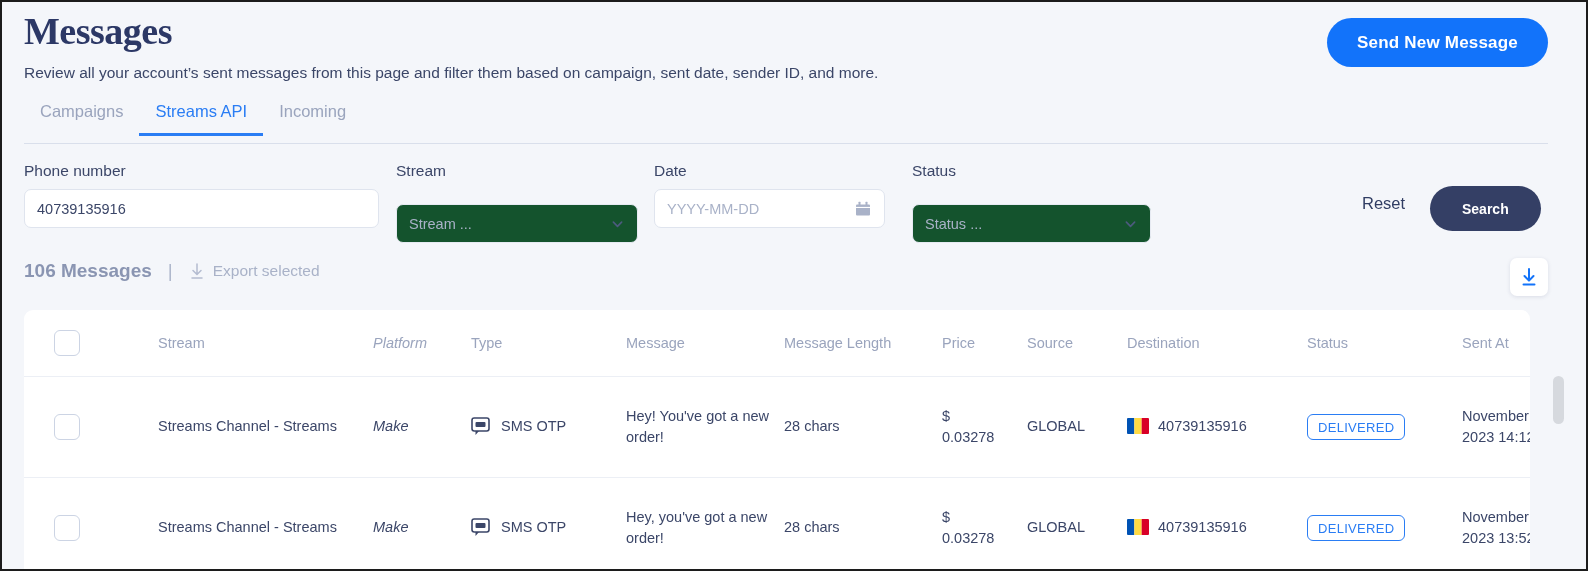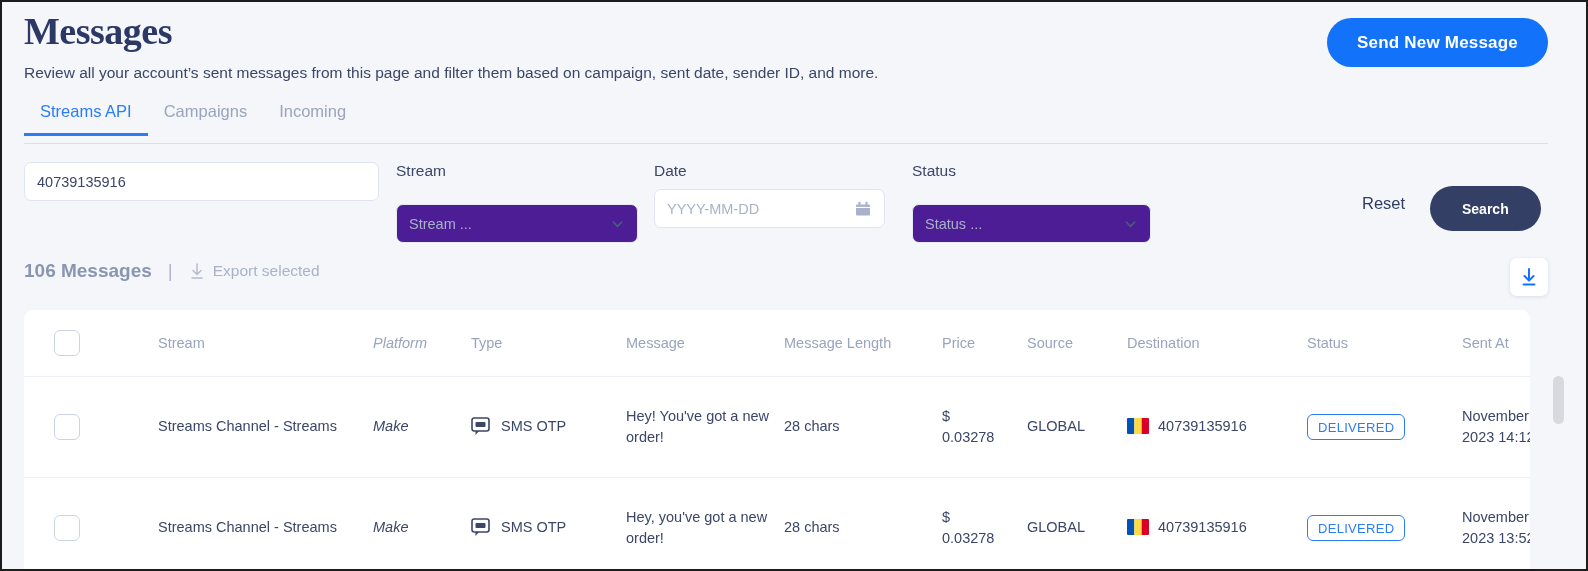--- a/index.html
+++ b/index.html
@@ -118,21 +118,21 @@
     background: #ffffff;
     display: flex;
     align-items: center;
     padding: 0 12px;
     font-size: 14.5px;
     color: #3b4668;
     position: relative;
   }
   .input-box.placeholder-style { color: #a9b2c8; }
   .select-box {
-    background: #4c1d95;
+    background: #14532d;
     border-color: #e6eaf2;
     cursor: pointer;
     margin-top: 24px;
   }
   .chev {
     position: absolute;
     right: 14px;
     top: 50%;
     transform: translateY(-50%);
     width: 11px;
@@ -312,28 +312,29 @@
 
 <div class="viewport">
 
   <div class="page-header">
     <div class="page-title">Messages</div>
     <div class="page-subtitle">Review all your account’s sent messages from this page and filter them based on campaign, sent date, sender ID, and more.</div>
   </div>
   <button class="send-btn">Send New Message</button>
 
   <div class="tabs">
+    <div class="tab">Campaigns</div>
     <div class="tab active">Streams API</div>
-    <div class="tab">Campaigns</div>
     <div class="tab">Incoming</div>
   </div>
 
   <div class="filters">
 
     <div class="field" style="left:0; width:355px;">
+      <span class="field-label">Phone number</span>
       <div class="input-box" style="width:355px;">
         <span>40739135916</span>
       </div>
     </div>
 
     <div class="field" style="left:372px; width:242px;">
       <span class="field-label">Stream</span>
       <div class="input-box select-box placeholder-style" style="width:242px;">
         <span>Stream ...</span>
         <svg class="chev" viewBox="0 0 12 12">

